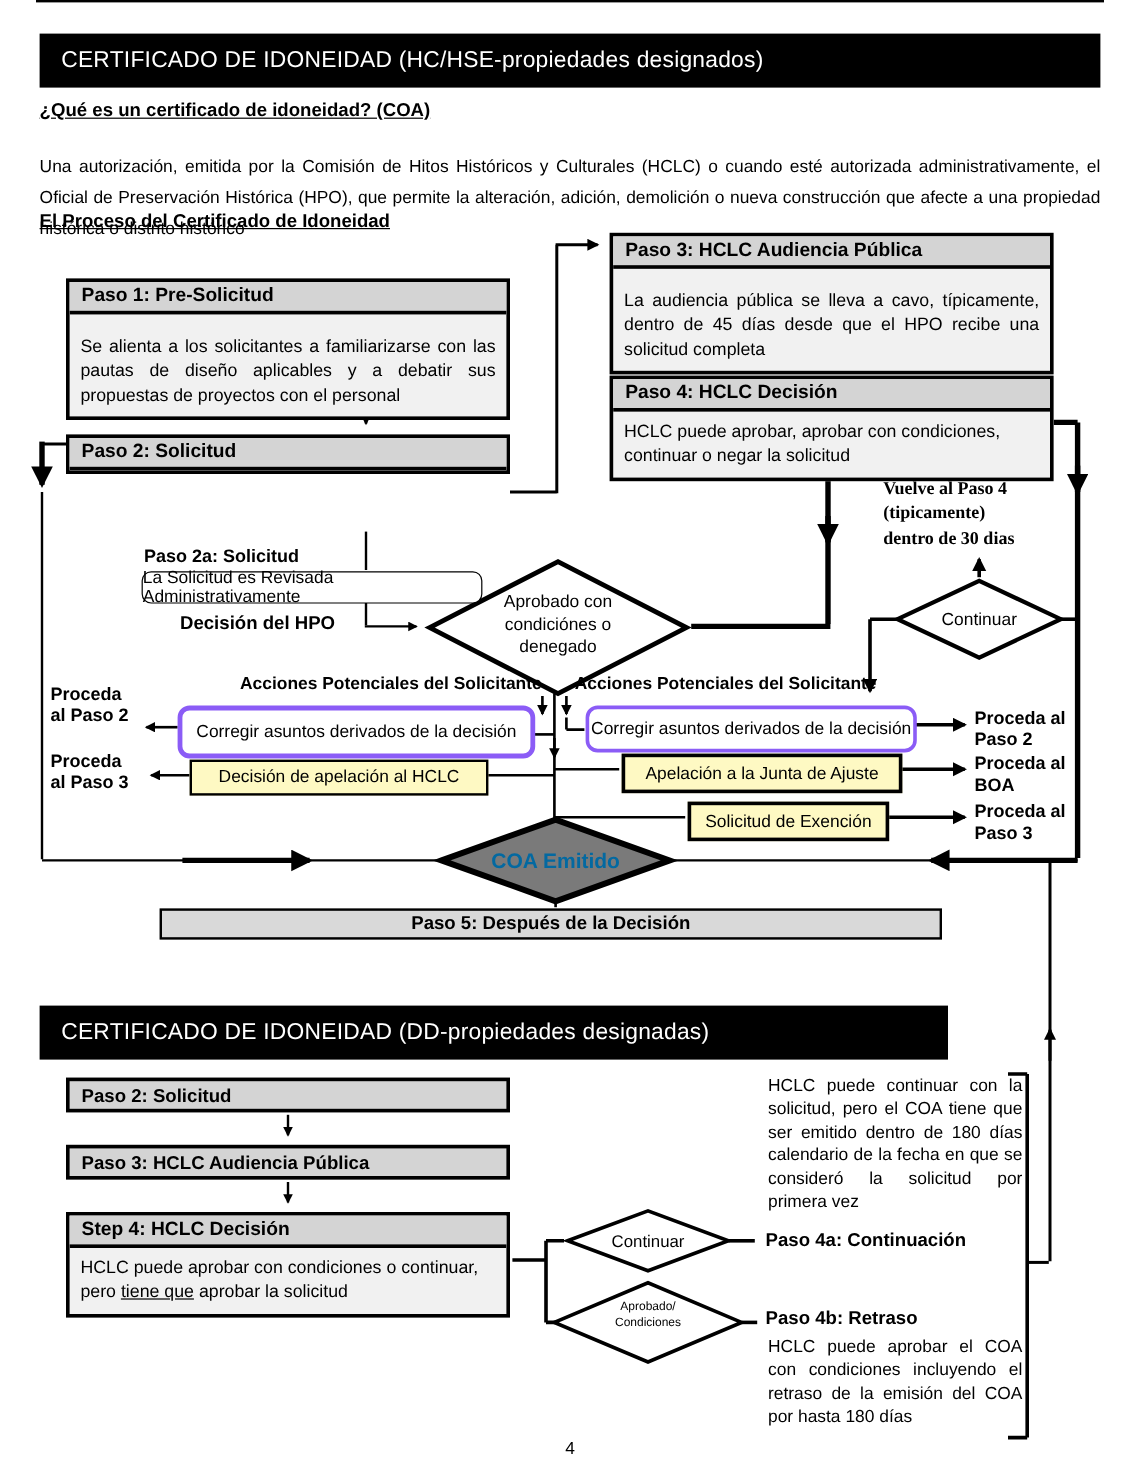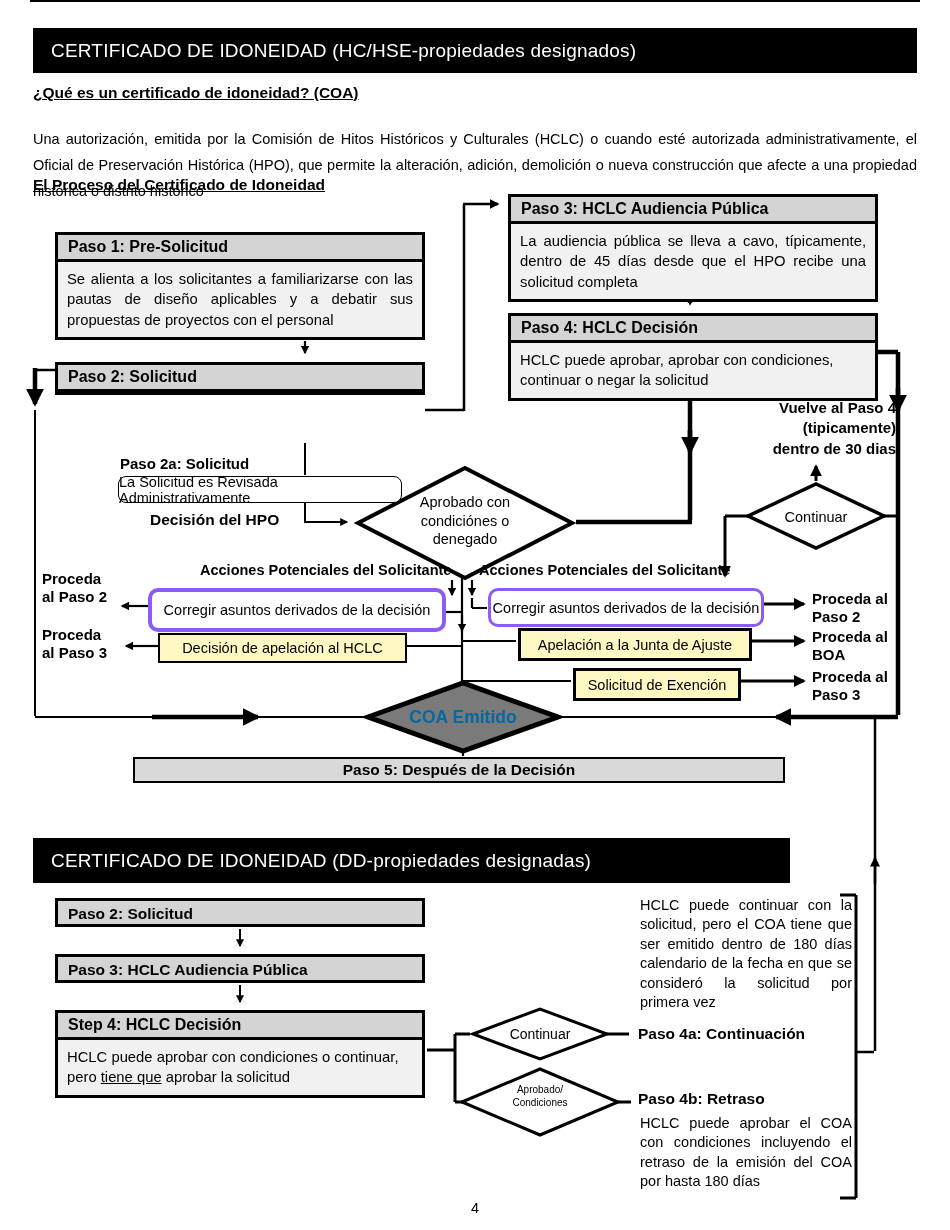--- a/index.html
+++ b/index.html
@@ -5,25 +5,25 @@
   html,body{margin:0;padding:0;background:#fff;}
   body{width:950px;height:1230px;position:relative;font-family:"Liberation Sans",sans-serif;color:#000;overflow:hidden;}
   .abs{position:absolute;}
   .topline{left:30px;top:0;width:890px;height:2px;background:#000;}
   .blackbar{background:#000;color:#fff;display:flex;align-items:center;padding-left:18px;font-size:19px;letter-spacing:.2px;}
   .uh{font-weight:bold;font-size:15.5px;text-decoration:underline;}
   .para{font-size:14.5px;line-height:1.8;text-align:justify;margin-top:20px;}
   .stepbox{border:3px solid #000;background:#f1f1f1;}
   .stepbox .hd{background:#d4d4d4;border-bottom:3px solid #000;font-weight:bold;font-size:16px;padding:3px 10px;}
   .stepbox .bd{font-size:14.8px;padding:7px 9px;line-height:1.38;}
-  .just{text-align:justify;}
+  .just{text-align:justify;margin-top:10px;}
   .hdonly{background:#d4d4d4;border:3px solid #000;font-weight:bold;font-size:15.5px;padding:4px 10px;box-sizing:border-box;}
   .blabel{font-weight:bold;font-size:15px;line-height:1.2;}
   .pre{white-space:pre-line;}
-  .ctr{text-align:right;}
+  .ctr{text-align:left;font-family:Liberation Serif, serif;}
   .rbox{border:4px solid #8b5cf6;border-radius:10px;background:#fff;display:flex;align-items:center;justify-content:center;font-size:14.5px;}
   .rbox.thick{border-width:3px;}
   .sqbox{border:2px solid #000;background:#fef9c3;display:flex;align-items:center;justify-content:center;font-size:14.5px;}
   .sqbox.thick{border-width:3px;}
   .thinround{border:1.6px solid #000;border-radius:8px;background:#fff;display:flex;align-items:center;justify-content:center;font-size:14.5px;}
   .dtext{font-size:14.5px;line-height:1.28;text-align:center;}
   .coatext{font-weight:bold;font-size:17.5px;color:#0369a1;text-align:center;}
   .bar5{background:#d9d9d9;border:2.5px solid #000;text-align:center;font-weight:bold;font-size:15.5px;display:flex;align-items:center;justify-content:center;box-sizing:border-box;}
   .note{font-size:14.5px;line-height:1.34;text-align:justify;}
   .u{text-decoration:underline;}

